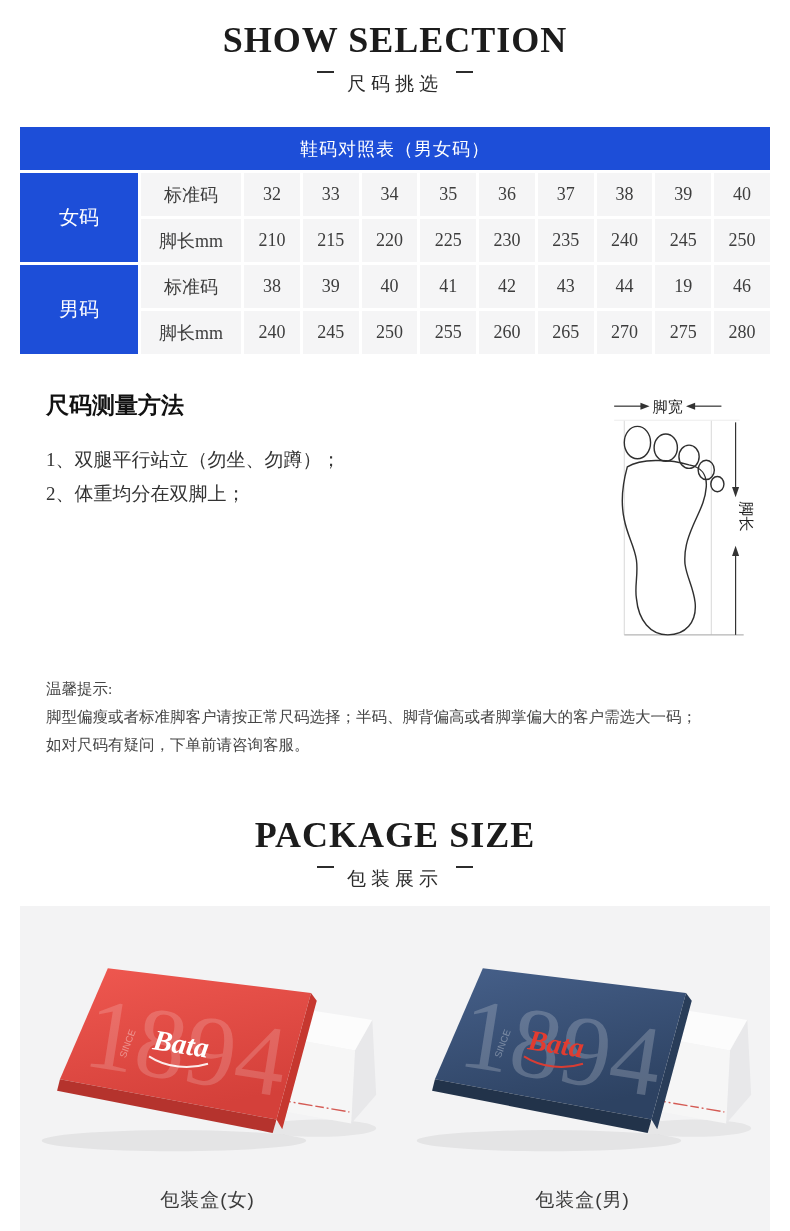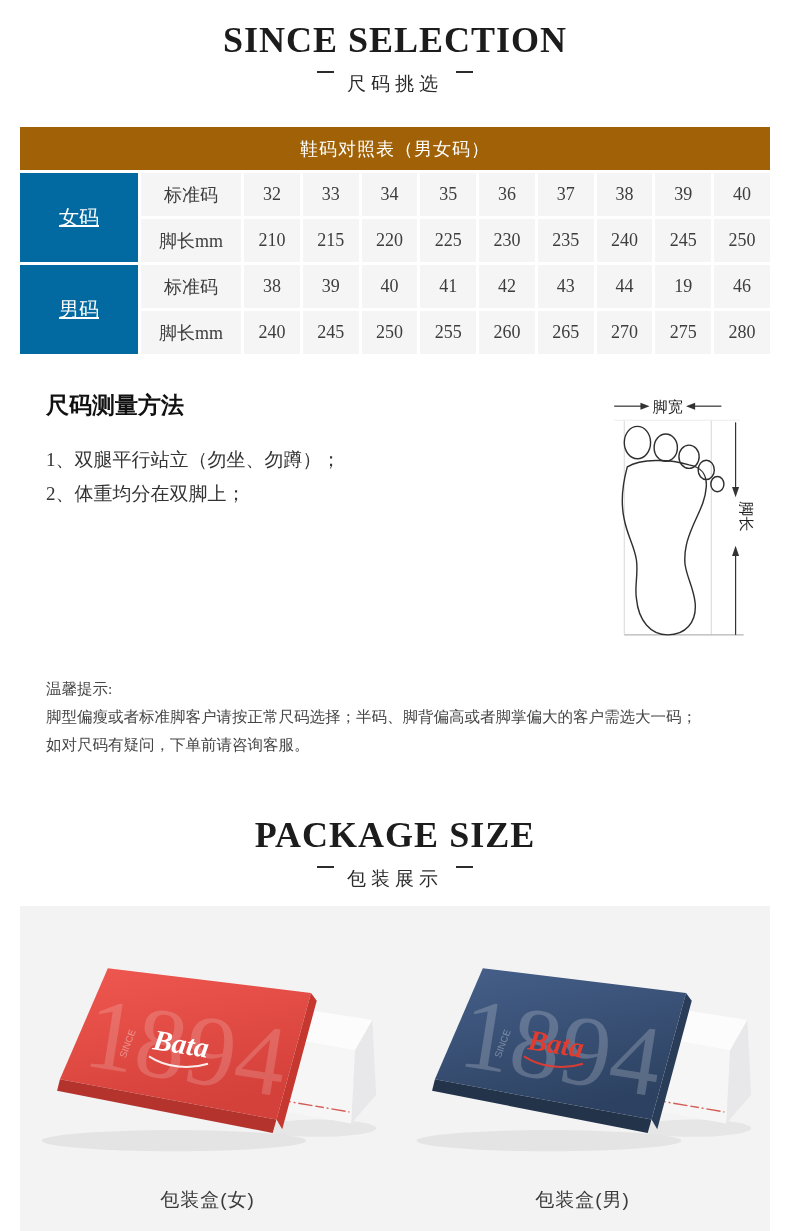--- a/index.html
+++ b/index.html
@@ -20,29 +20,29 @@
     margin-top:13px; display:flex; align-items:flex-start; justify-content:center; gap:13px;
     font-size:19px; letter-spacing:5px; color:#2b2b2b;
   }
   .dash { width:17px; height:2px; background:#2c2c2c; }
   
   .size-table {
     margin:30px 20px 0; display:grid;
     grid-template-columns:118px 100px repeat(9, 1fr); gap:3px;
   }
   .t-title {
-    grid-column:1 / -1; background:#a16207; color:#fff; height:43px;
+    grid-column:1 / -1; background:#1d4ed8; color:#fff; height:43px;
     display:flex; align-items:center; justify-content:center;
     font-size:18px; letter-spacing:1px;font-family:Liberation Mono, monospace;
   }
   .cell {
     background:#f5f5f6; height:43px; display:flex; align-items:center; justify-content:center;
     font-family:"Liberation Serif", serif; font-size:18px; color:#3d3d3d;
   }
-  .cell.dark { background:#0369a1; color:#fff; font-size:20px; height:auto; grid-row:span 2;text-decoration:underline; }
+  .cell.dark { background:#1d4ed8; color:#fff; font-size:20px; height:auto; grid-row:span 2; }
   
   .measure { display:flex; margin:36px 28px 0 46px; }
   .measure-text { flex:1; padding-right:34px; }
   .measure-text h2 { margin:4px 0 27px; font-size:23px; line-height:1; color:#111; font-weight:700; }
   .measure-text p {
     margin:0 0 3px; font-family:"Liberation Serif", serif;
     font-size:19px; line-height:1.65; color:#333;
   }
   .measure-fig { width:152px; flex:none; margin-top:2px; }
   .fo { fill:none; stroke:#2f2f2f; stroke-width:1.4; }
@@ -55,21 +55,21 @@
   .package-panel { margin:14px 20px 0; background:#f3f3f4; padding:18px 0 40px; }
   .package-grid { display:flex; }
   .package-grid figure { flex:1; margin:0; text-align:center; }
   .package-grid figcaption { margin-top:2px; font-size:19px; color:#3a3a3a; letter-spacing:1px; }
   svg text { user-select:none; }
 </style>
 </head>
 <body>
 
 <header class="sec-head first">
-  <h1 class="sec-title">SINCE SELECTION</h1>
+  <h1 class="sec-title">SHOW SELECTION</h1>
   <div class="sec-sub">
     <span class="dash"></span>
     <span>尺码挑选</span>
     <span class="dash"></span>
   </div>
 </header>
 
 <section class="size-table">
   <div class="t-title">鞋码对照表（男女码）</div>
 

